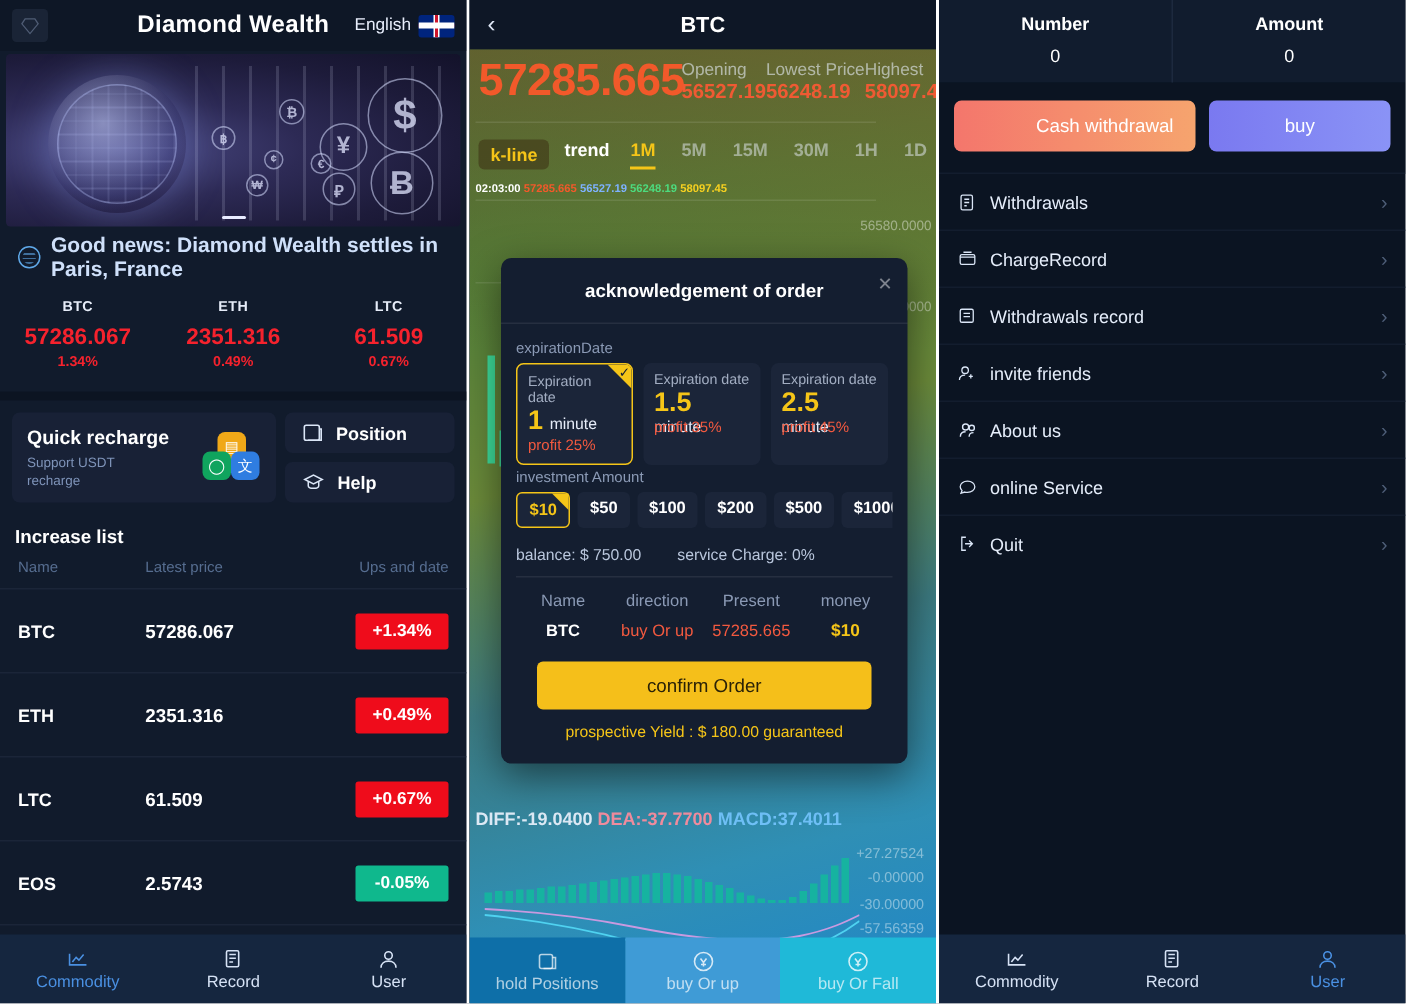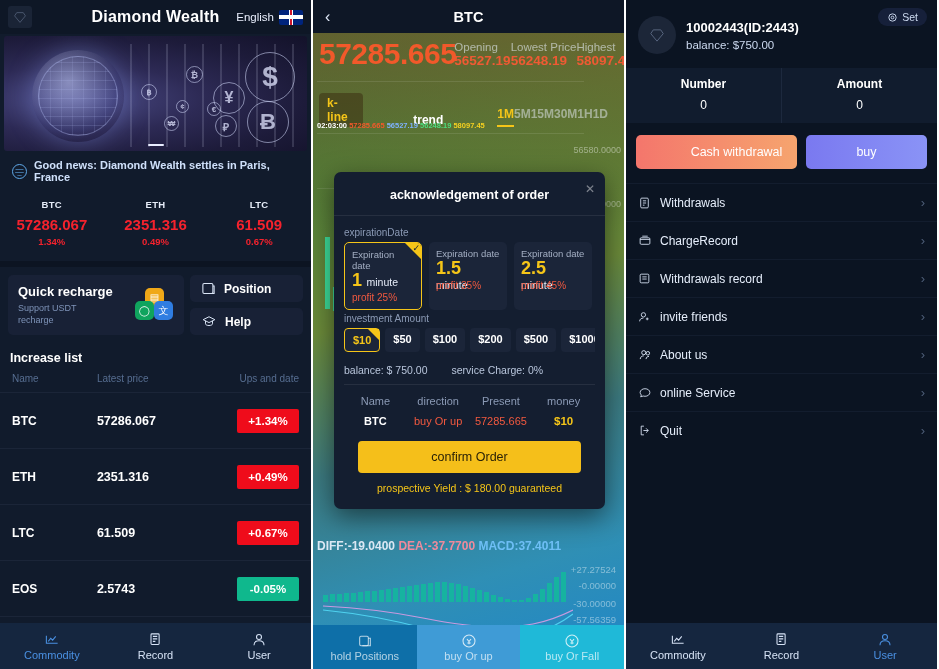--- a/index.html
+++ b/index.html
@@ -46,21 +46,21 @@
   .c-e5 { right: 70px; bottom: 14px; width: 22px; height: 22px; font-size: 11px; }
   .c-e6 { right: 128px; bottom: 20px; width: 15px; height: 15px; font-size: 8px; }
   .banner .bars { position:absolute; left: 120px; top: 8px; right: 4px; bottom: 4px; opacity:.30;
     background: repeating-linear-gradient(90deg, rgba(225,230,255,.0) 0 6px, rgba(225,230,255,.5) 6px 8px, rgba(225,230,255,0) 8px 18px); }
   .banner .dot { position:absolute; left: 50%; bottom: 5px; width: 16px; height: 2px; background: #e8ecff; border-radius: 1px; transform: translateX(-50%); }
 
   .news { height: 32px; margin: 4px 4px 0; display:flex; align-items:center; gap:7px; padding: 0 8px; }
   .news-ico { width: 15px; height: 15px; border-radius: 50%; border: 1.5px solid #5fa8e8; position: relative; flex: none; }
   .news-ico:after { content:""; position:absolute; inset:2px; border-radius:50%; background:
      repeating-linear-gradient(0deg, rgba(95,168,232,.6) 0 1px, transparent 1px 3px); }
-  .news-txt { color:#cfe0fa; font-size: 11px; font-weight: 700; }
+  .news-txt { color:#cfe0fa; font-size: 14px; font-weight: 700; }
 
   .tickers { display:flex; padding: 12px 0 14px; border-bottom: 6px solid #0c1422; }
   .tick { flex:1; text-align:center; }
   .tick-n { color:#e6ecf8; font-size: 9.5px; font-weight:700; letter-spacing:.3px; }
   .tick-p { color:#f5222d; font-size: 15px; font-weight: 700; margin-top: 6px; }
   .tick-c { color:#f5222d; font-size: 9.5px; font-weight: 700; margin-top: 3px; }
 
   .qr-row { display:flex; gap: 6px; padding: 8px 8px 6px; }
   .qr-card { flex: 1.38; background: #182136; border-radius: 5px; padding: 9px 10px; display:flex; align-items:center; }
   .qr-l .t1 { color:#ffffff; font-size: 13px; font-weight: 700; }
@@ -107,21 +107,21 @@
      background: linear-gradient(165deg, #3d6b38 0%, #4f7f3a 18%, #6b8a3a 42%, #3c7a80 62%, #2f8fb5 82%, #1f86c9 100%); }
   .p2-overlay-warm { position:absolute; top:0; left:0; right:0; height: 200px;
      background: linear-gradient(180deg, rgba(126,90,40,.55), rgba(100,95,40,.25) 70%, rgba(60,100,90,0)); }
   .price-row { position:absolute; top: 6px; left: 6px; right: 2px; display:flex; align-items: flex-end; }
   .big-price { color:#f2592a; font-size: 30px; font-weight: 700; letter-spacing:-.5px; line-height: 1; }
   .ohlc { display:flex; margin-left: -2px; }
   .oh { position: relative; }
   .oh .lab { color: rgba(226,232,240,.62); font-size: 11.5px; display:block; line-height: 1.15; white-space: nowrap; }
   .oh .val { color:#ef5a33; font-size: 13.5px; font-weight: 700; display:block; line-height: 1.1; white-space: nowrap; }
 
-  .tabs { position:absolute; top: 60px; left: 6px; right: 16px; display:flex; align-items:flex-end;gap:40px; }
+  .tabs { position:absolute; top: 60px; left: 6px; right: 6px; display:flex; align-items:flex-start; }
   .tg { background: rgba(60,48,18,.55); border-radius: 4px; padding: 3px 8px; color:#f5c518; font-size: 12px; font-weight: 700; }
   .tg2 { color:#fff; font-size: 12px; font-weight: 700; margin-left: 10px; }
   .tms { display:flex; margin-left: 14px; flex: 1; justify-content: space-between; }
   .tm { color: rgba(226,232,240,.52); font-size: 12px; font-weight: 600; padding-bottom: 4px; }
   .tm.on { color:#f5c518; border-bottom: 2px solid #f5c518; }
 
   .ohlc-line { position:absolute; top: 88px; left: 4px; font-size: 7.5px; font-weight: 700; white-space: nowrap; }
   .ohlc-line .t { color:#fff; }
   .ohlc-line .o { color:#f2592a; }
   .ohlc-line .b { color:#7eb2ff; }
@@ -601,40 +601,20 @@
         <svg width="16" height="16" viewBox="0 0 24 24" fill="none" stroke="rgba(255,255,255,.78)" stroke-width="1.6">
             <circle cx="12" cy="12" r="9"></circle>
             <path d="M9 9l3 4 3-4M12 13v4M9.5 15h5"></path>
           </svg>
         <span>buy Or Fall</span>
       </div>
     </div>
   </div>
 
   <div class="p3">
-    <div class="p3-top">
-      <div class="set-btn">
-        <svg width="11" height="11" viewBox="0 0 24 24" fill="none" stroke="#cfdcf2" stroke-width="2">
-            <circle cx="12" cy="12" r="8"></circle>
-            <circle cx="12" cy="12" r="3"></circle>
-          </svg>
-        <span>Set</span>
-      </div>
-      <div class="p3-user">
-        <div class="avatar">
-          <svg width="16" height="15" viewBox="0 0 24 24" fill="none" stroke="#8fa0c0" stroke-width="1.6">
-              <path d="M6 3h12l4 6-10 12L2 9z"></path>
-            </svg>
-        </div>
-        <div>
-          <div class="p3-name">10002443(ID:2443)</div>
-          <div class="p3-bal">balance:  $750.00</div>
-        </div>
-      </div>
-    </div>
 
     <div class="p3-stats">
       <div class="p3-stat">
         <div class="k">Number</div>
         <div class="v">0</div>
       </div>
       <div class="p3-stat">
         <div class="k">Amount</div>
         <div class="v">0</div>
       </div>

